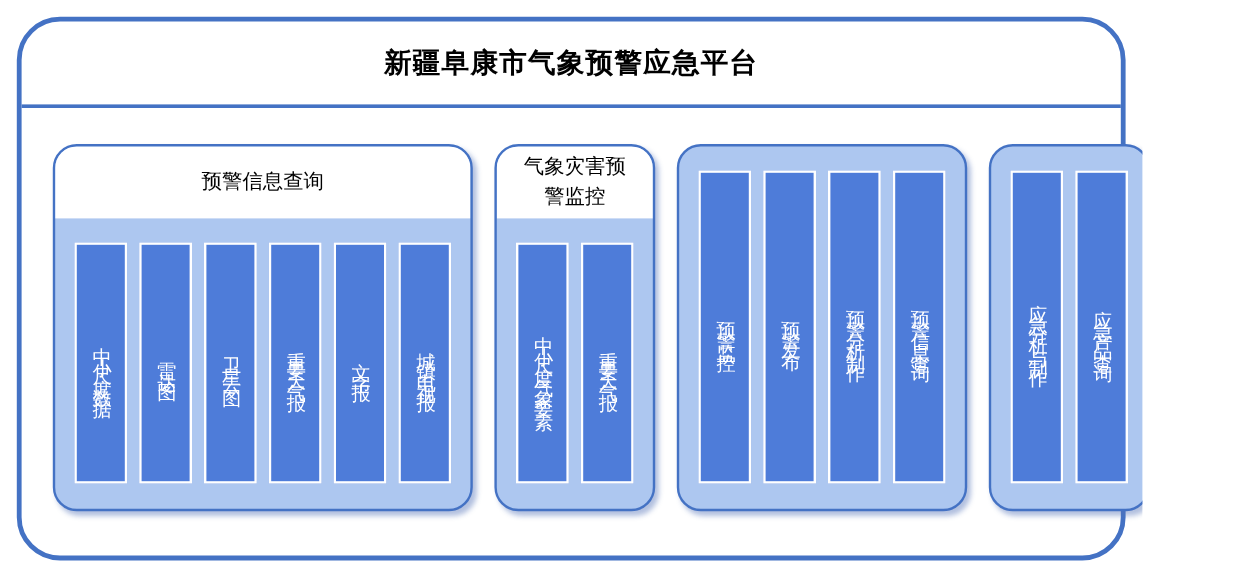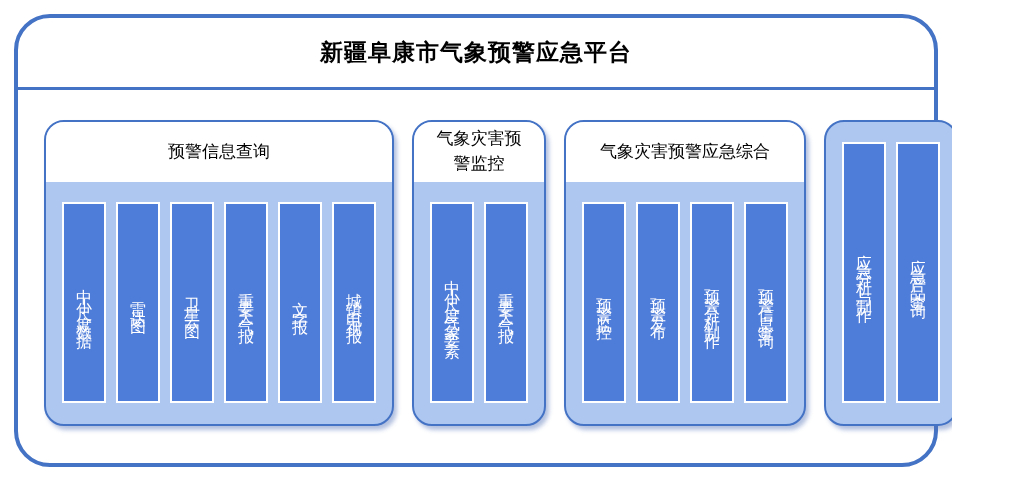--- a/index.html
+++ b/index.html
@@ -139,21 +139,20 @@
     <span class="node-label">中小尺度气象要素</span>
   </div>
 
   <div class="node-column">
     <span class="node-label">重要天气报</span>
   </div>
 </div>
   </div>
 
   <div class="section-panel">
-    <div class="section-header">气象灾害预警应急综合</div>
     <div class="section-body">
   <div class="node-column">
     <span class="node-label">预警监控</span>
   </div>
 
   <div class="node-column">
     <span class="node-label">预警发布</span>
   </div>
 
   <div class="node-column">

